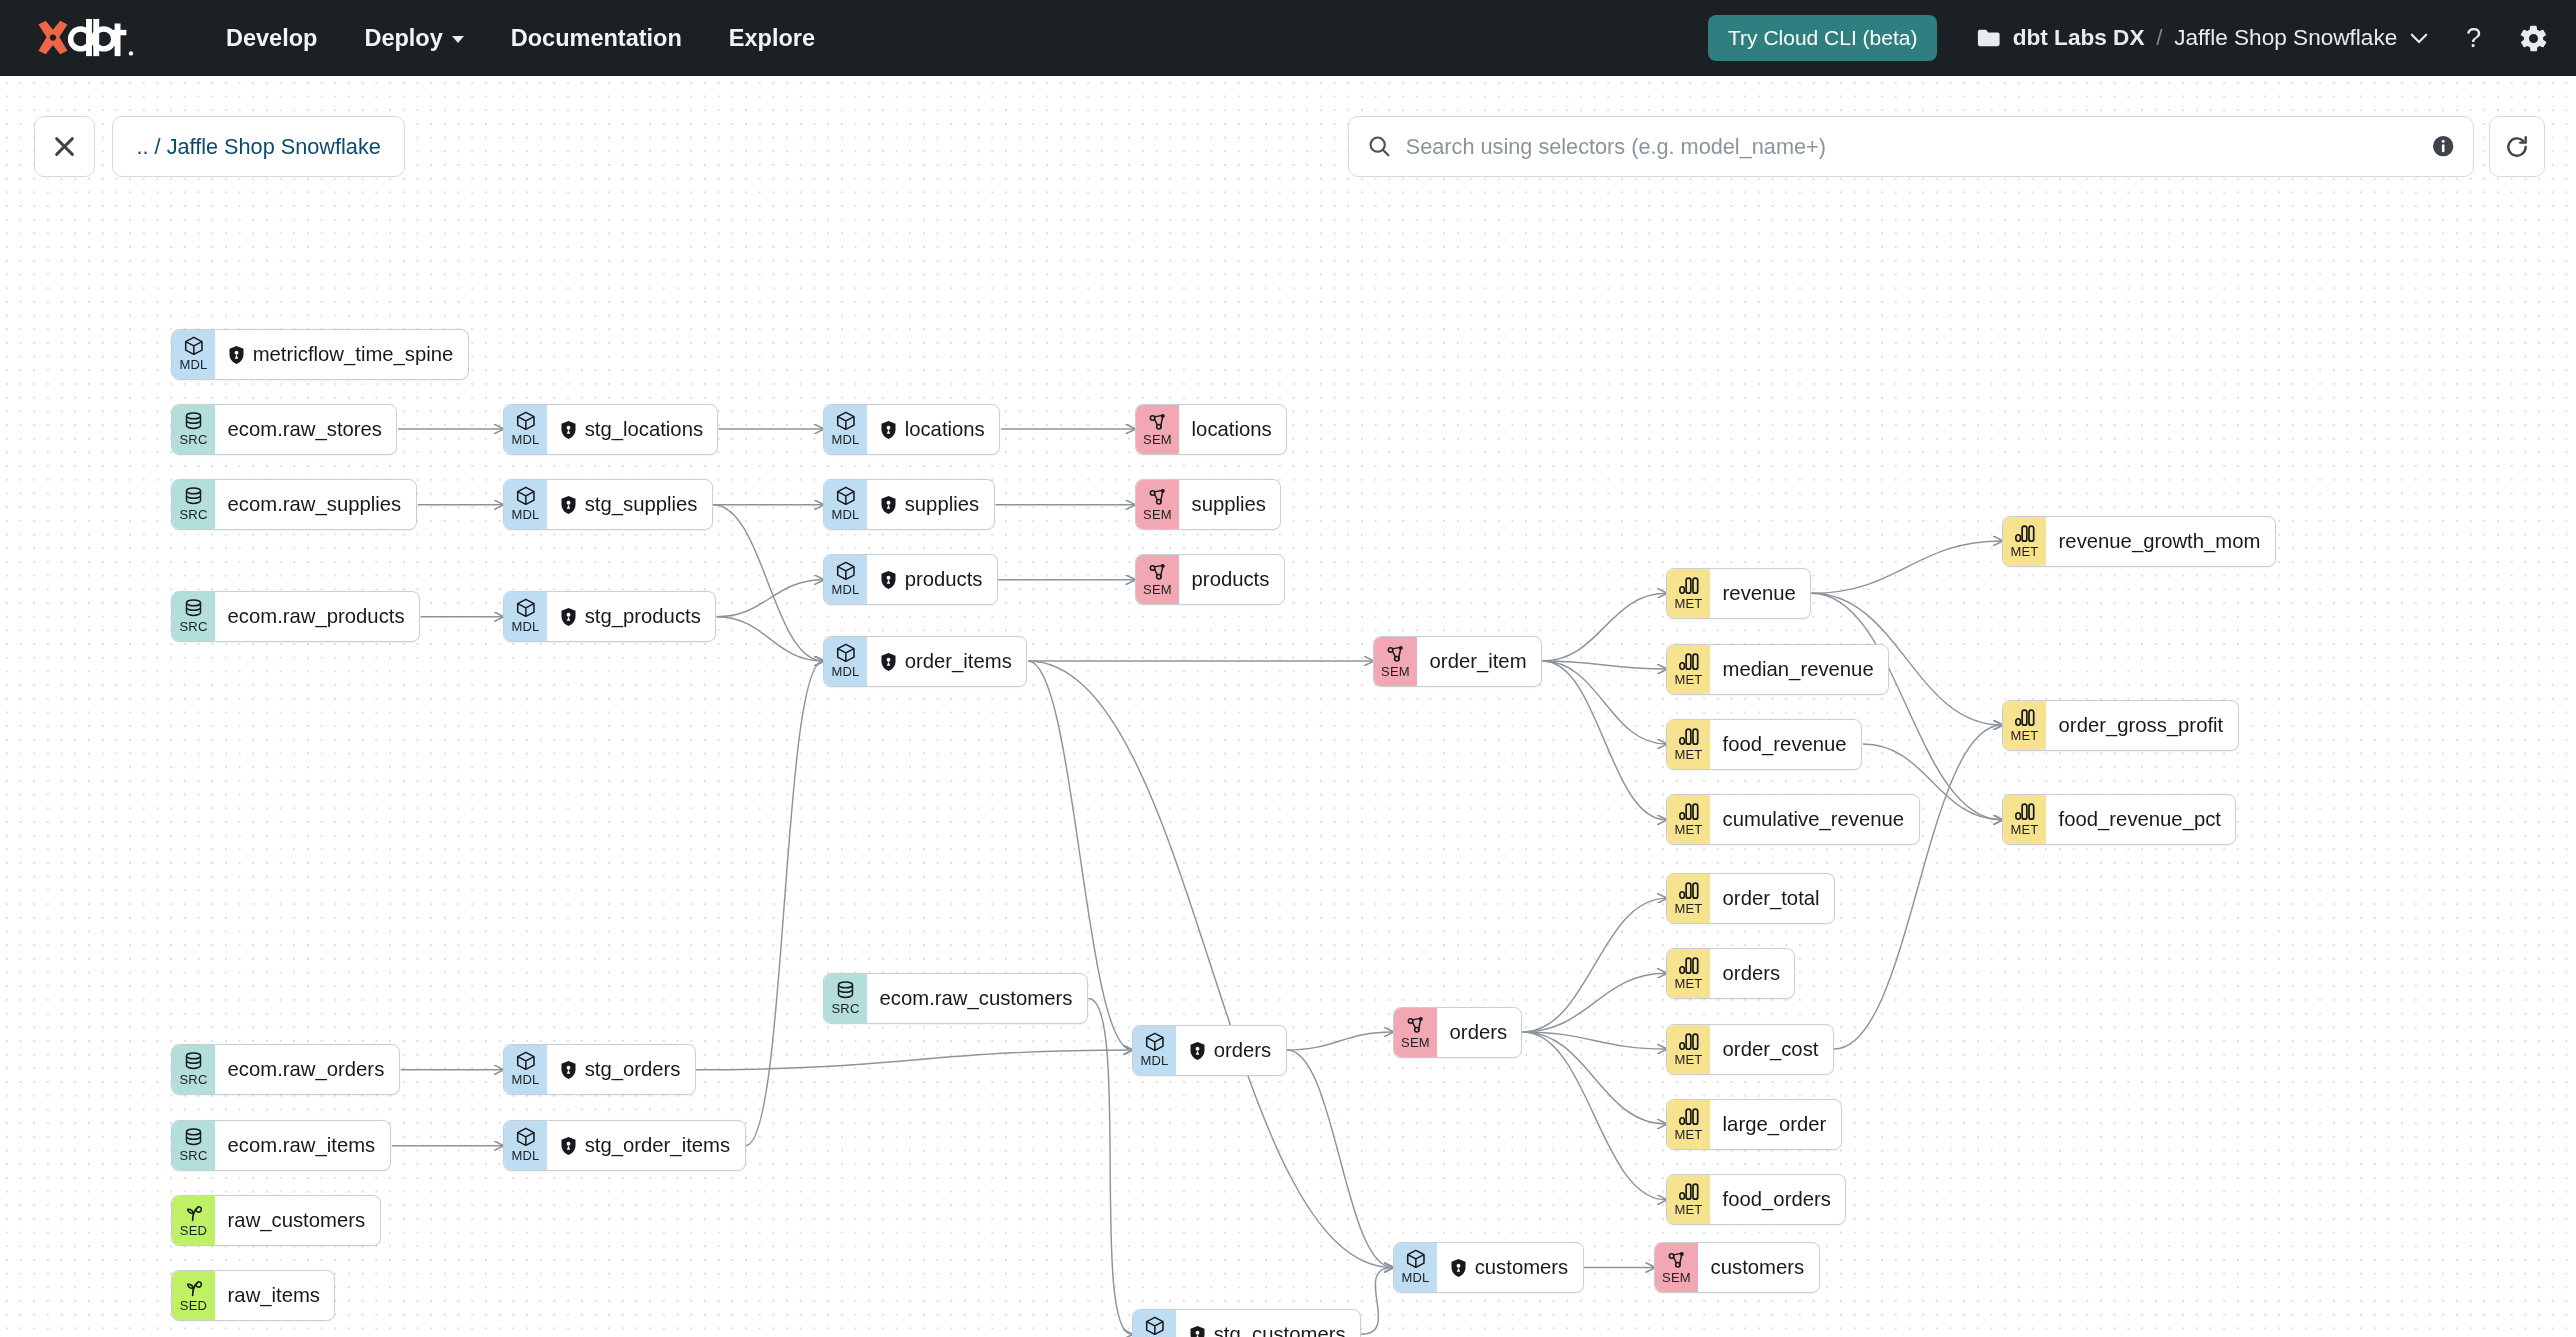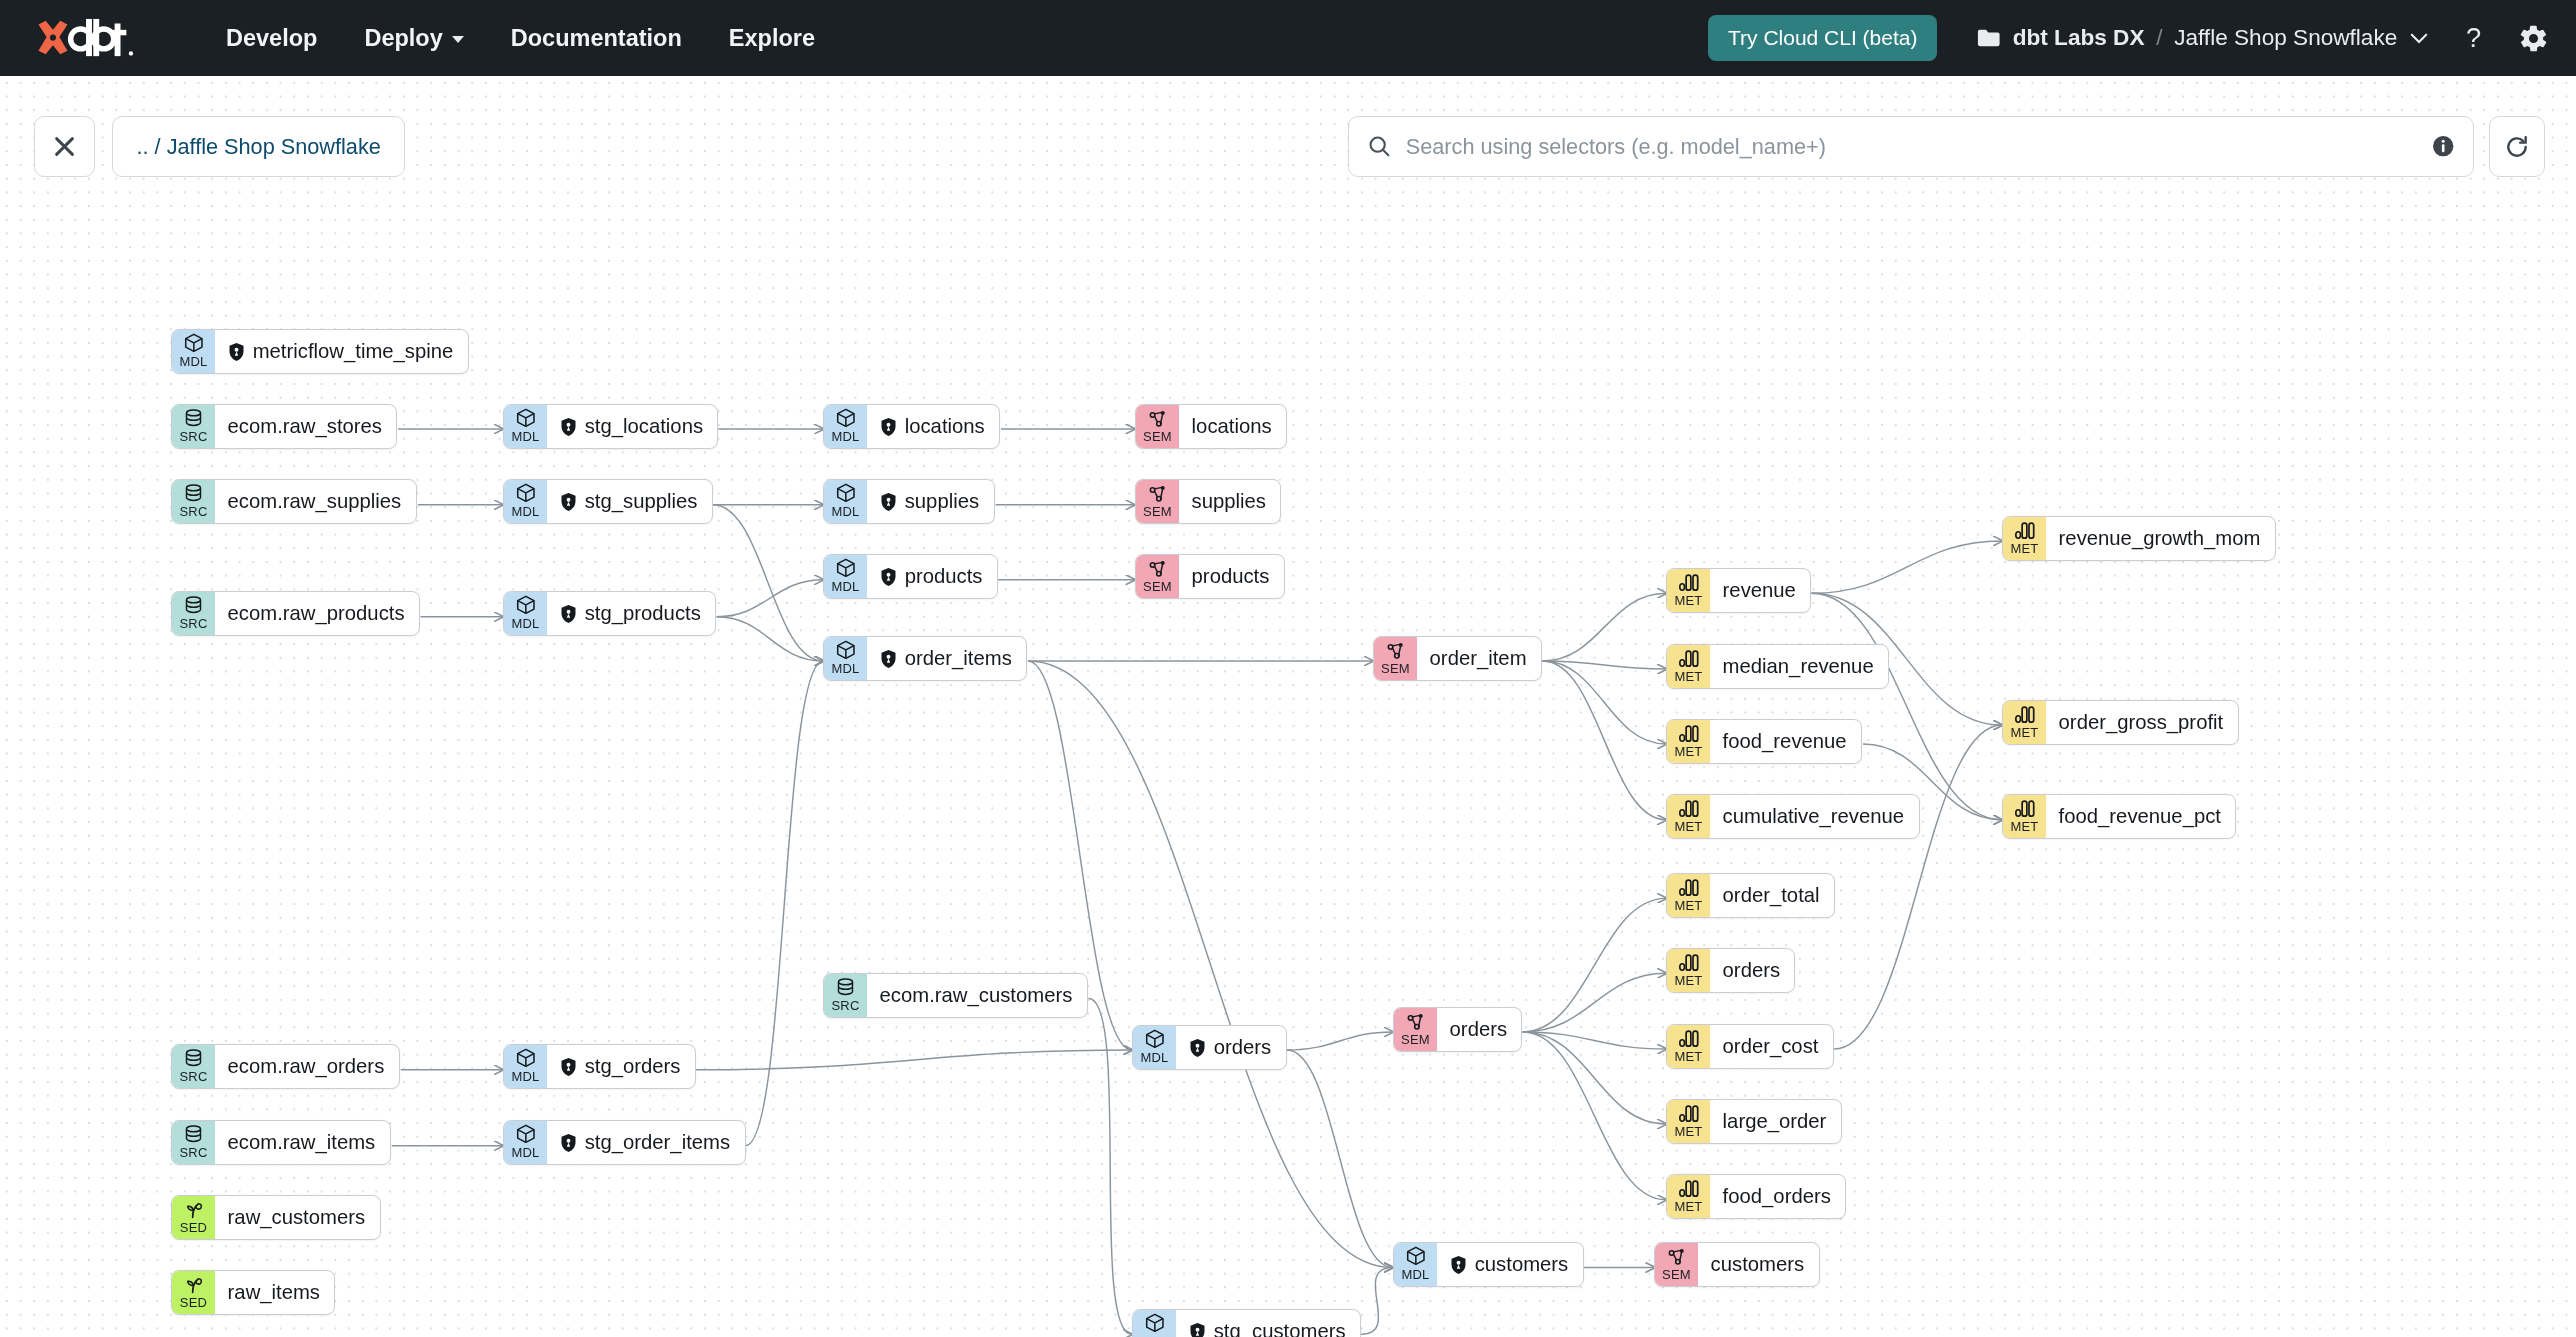--- a/index.html
+++ b/index.html
@@ -115,21 +115,21 @@
   .edges-svg {
     position: absolute; left: 0; top: 0;
     width: 2576px; height: 1262px;
     pointer-events: none;
   }
 
   
   .node {
     position: absolute;
     display: flex; align-items: stretch;
-    height: 45px;
+    height: 51px;
     background: #ffffff;
     border: 1.4px solid #c9ced4;
     border-radius: 8.1px;
     cursor: pointer;
     box-shadow: 0 0.9px 1.8px rgba(20,25,30,0.05);
     z-index: 5;
     overflow: hidden;
   }
   .node-badge {
     width: 43px;

